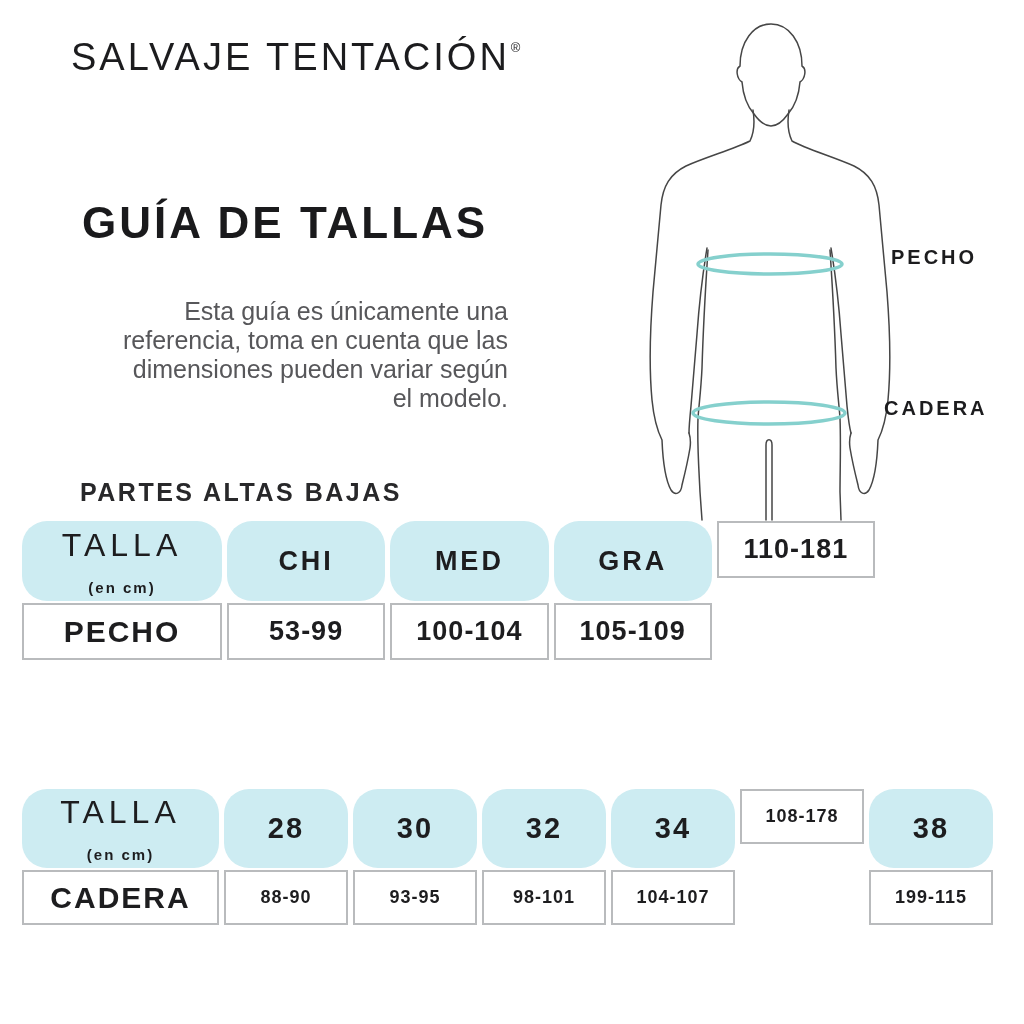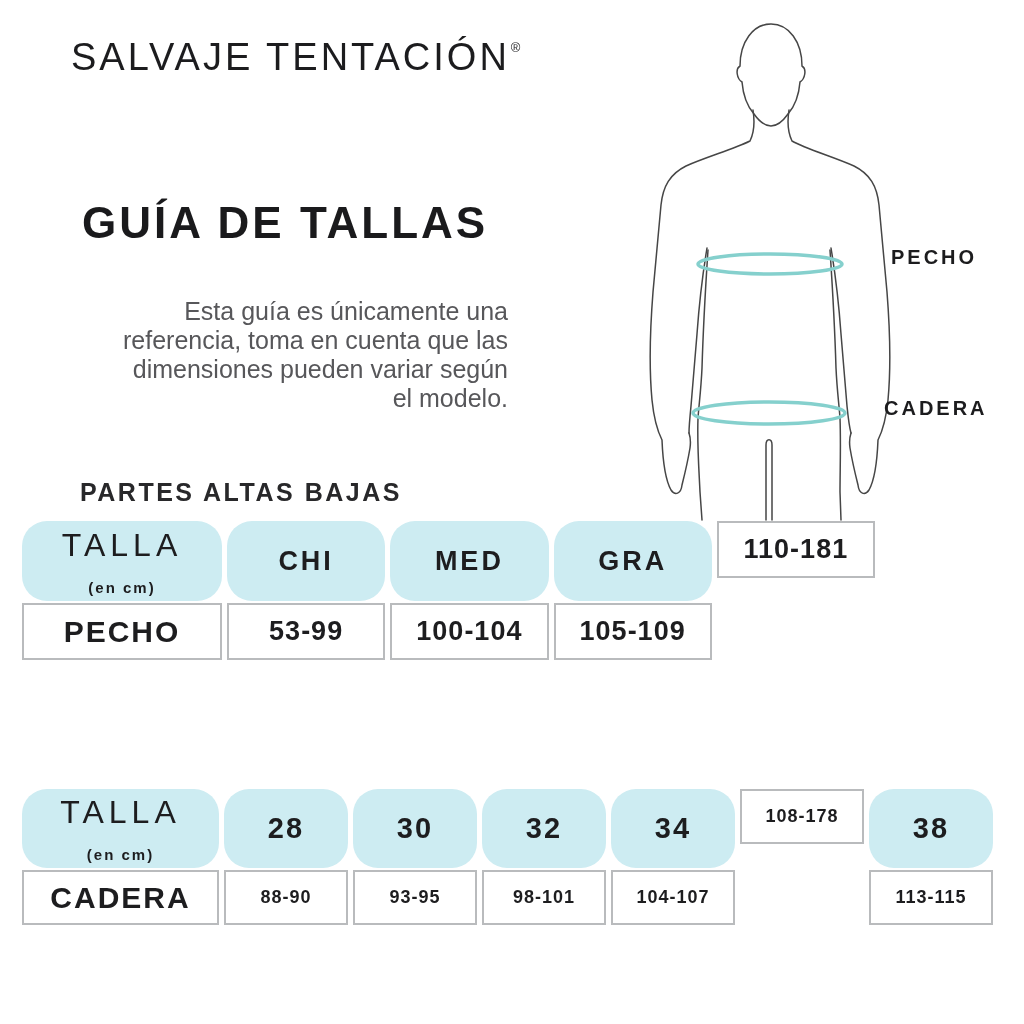--- a/index.html
+++ b/index.html
@@ -154,17 +154,17 @@
     </div>
     <div class="tcol">
       <div class="thead size-name">34</div>
       <div class="tcell value">104-107</div>
     </div>
     <div class="tcol">
       <div class="tcell value">108-178</div>
     </div>
     <div class="tcol">
       <div class="thead size-name">38</div>
-      <div class="tcell value">113-115</div>
+      <div class="tcell value">199-115</div>
     </div>
   </div>
 
 </div>
 
 </body></html>

